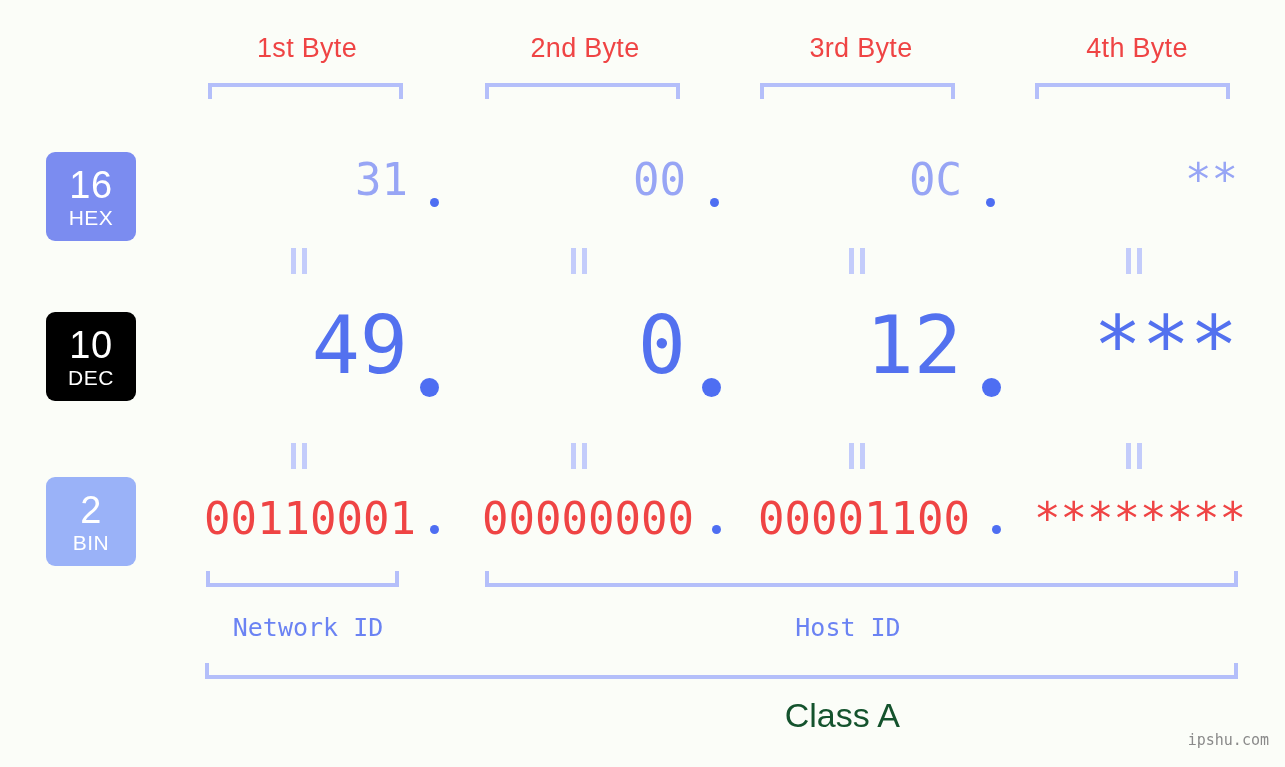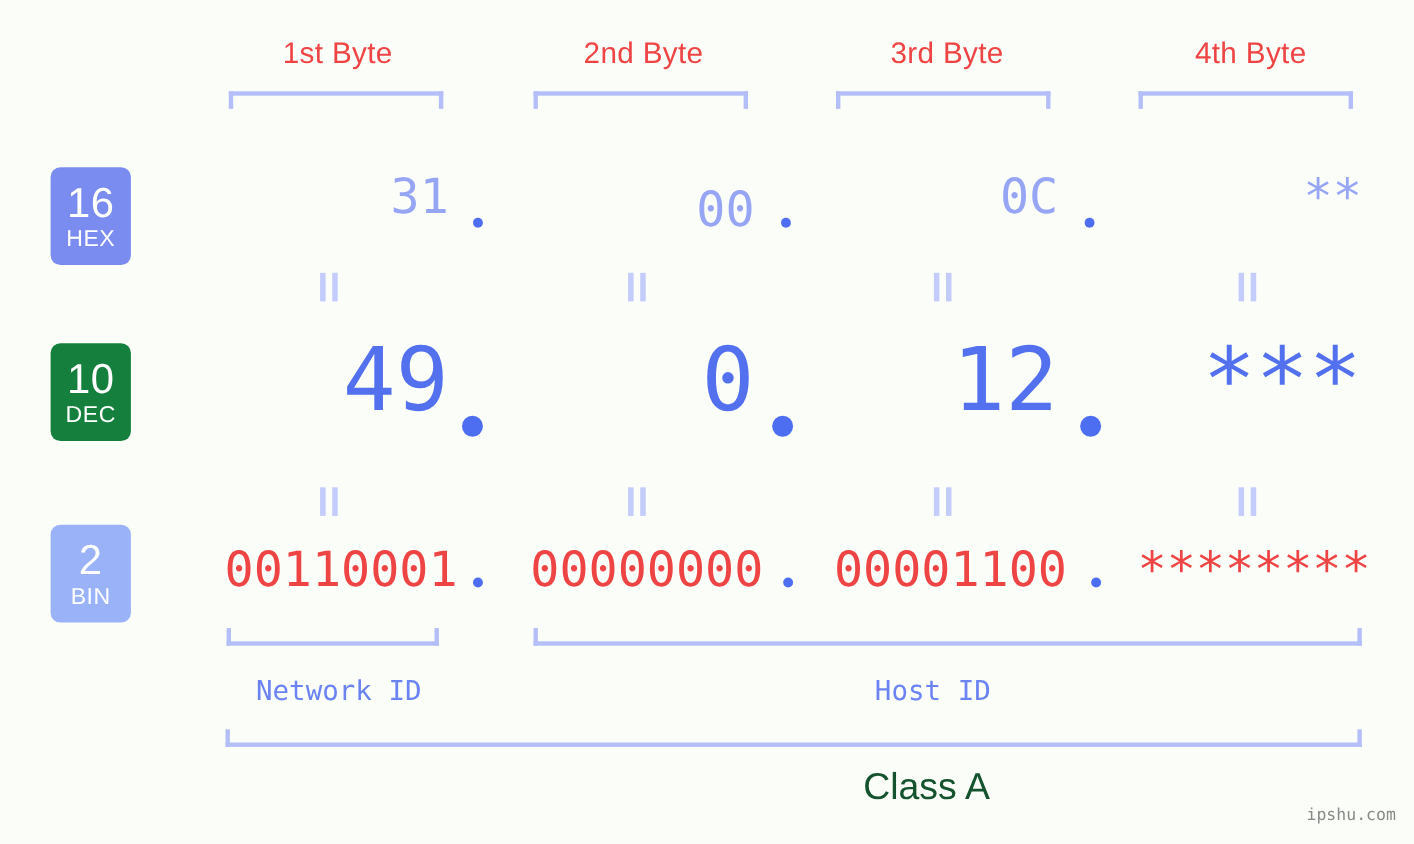--- a/index.html
+++ b/index.html
@@ -49,21 +49,21 @@
     border-bottom-width: 4px;
     border-left-width: 4px;
     border-right-width: 4px;
     height: 16px;
   }
 
   
   .badge {
     position: absolute;
     left: 46px;
-    width: 73px;
+    width: 90px;
     height: 89px;
     border-radius: 9px;
     display: flex;
     flex-direction: column;
     align-items: center;
     justify-content: center;
     color: #ffffff;
     line-height: 1;
   }
   .badge .num {
@@ -169,32 +169,32 @@
 
   <div class="bracket bracket-top" style="left:208px; top:83px; width:195px;"></div>
   <div class="bracket bracket-top" style="left:485px; top:83px; width:195px;"></div>
   <div class="bracket bracket-top" style="left:760px; top:83px; width:195px;"></div>
   <div class="bracket bracket-top" style="left:1035px; top:83px; width:195px;"></div>
 
   <div class="badge" style="top:152px; background:#7b8cf0;">
     <span class="num">16</span>
     <span class="nm">HEX</span>
   </div>
-  <div class="badge" style="top:312px; background:#15803d;">
+  <div class="badge" style="top:312px; background:#000000;">
     <span class="num">10</span>
     <span class="nm">DEC</span>
   </div>
   <div class="badge" style="top:477px; background:#9ab2f8;">
     <span class="num">2</span>
     <span class="nm">BIN</span>
   </div>
 
   <div class="row-hex">
     <div class="val" style="left:188px; width:220px;">31</div>
-    <div class="val" style="left:466px; width:220px;margin-top:11px;">00</div>
+    <div class="val" style="left:466px; width:220px;">00</div>
     <div class="val" style="left:742px; width:220px;">0C</div>
     <div class="val" style="left:1018px; width:220px;">**</div>
     <div class="dot dot-hex" style="left:430px;"></div>
     <div class="dot dot-hex" style="left:710px;"></div>
     <div class="dot dot-hex" style="left:986px;"></div>
   </div>
 
   <div class="eq" style="left:291px; top:248px;">
       <span></span>
       <span></span>

